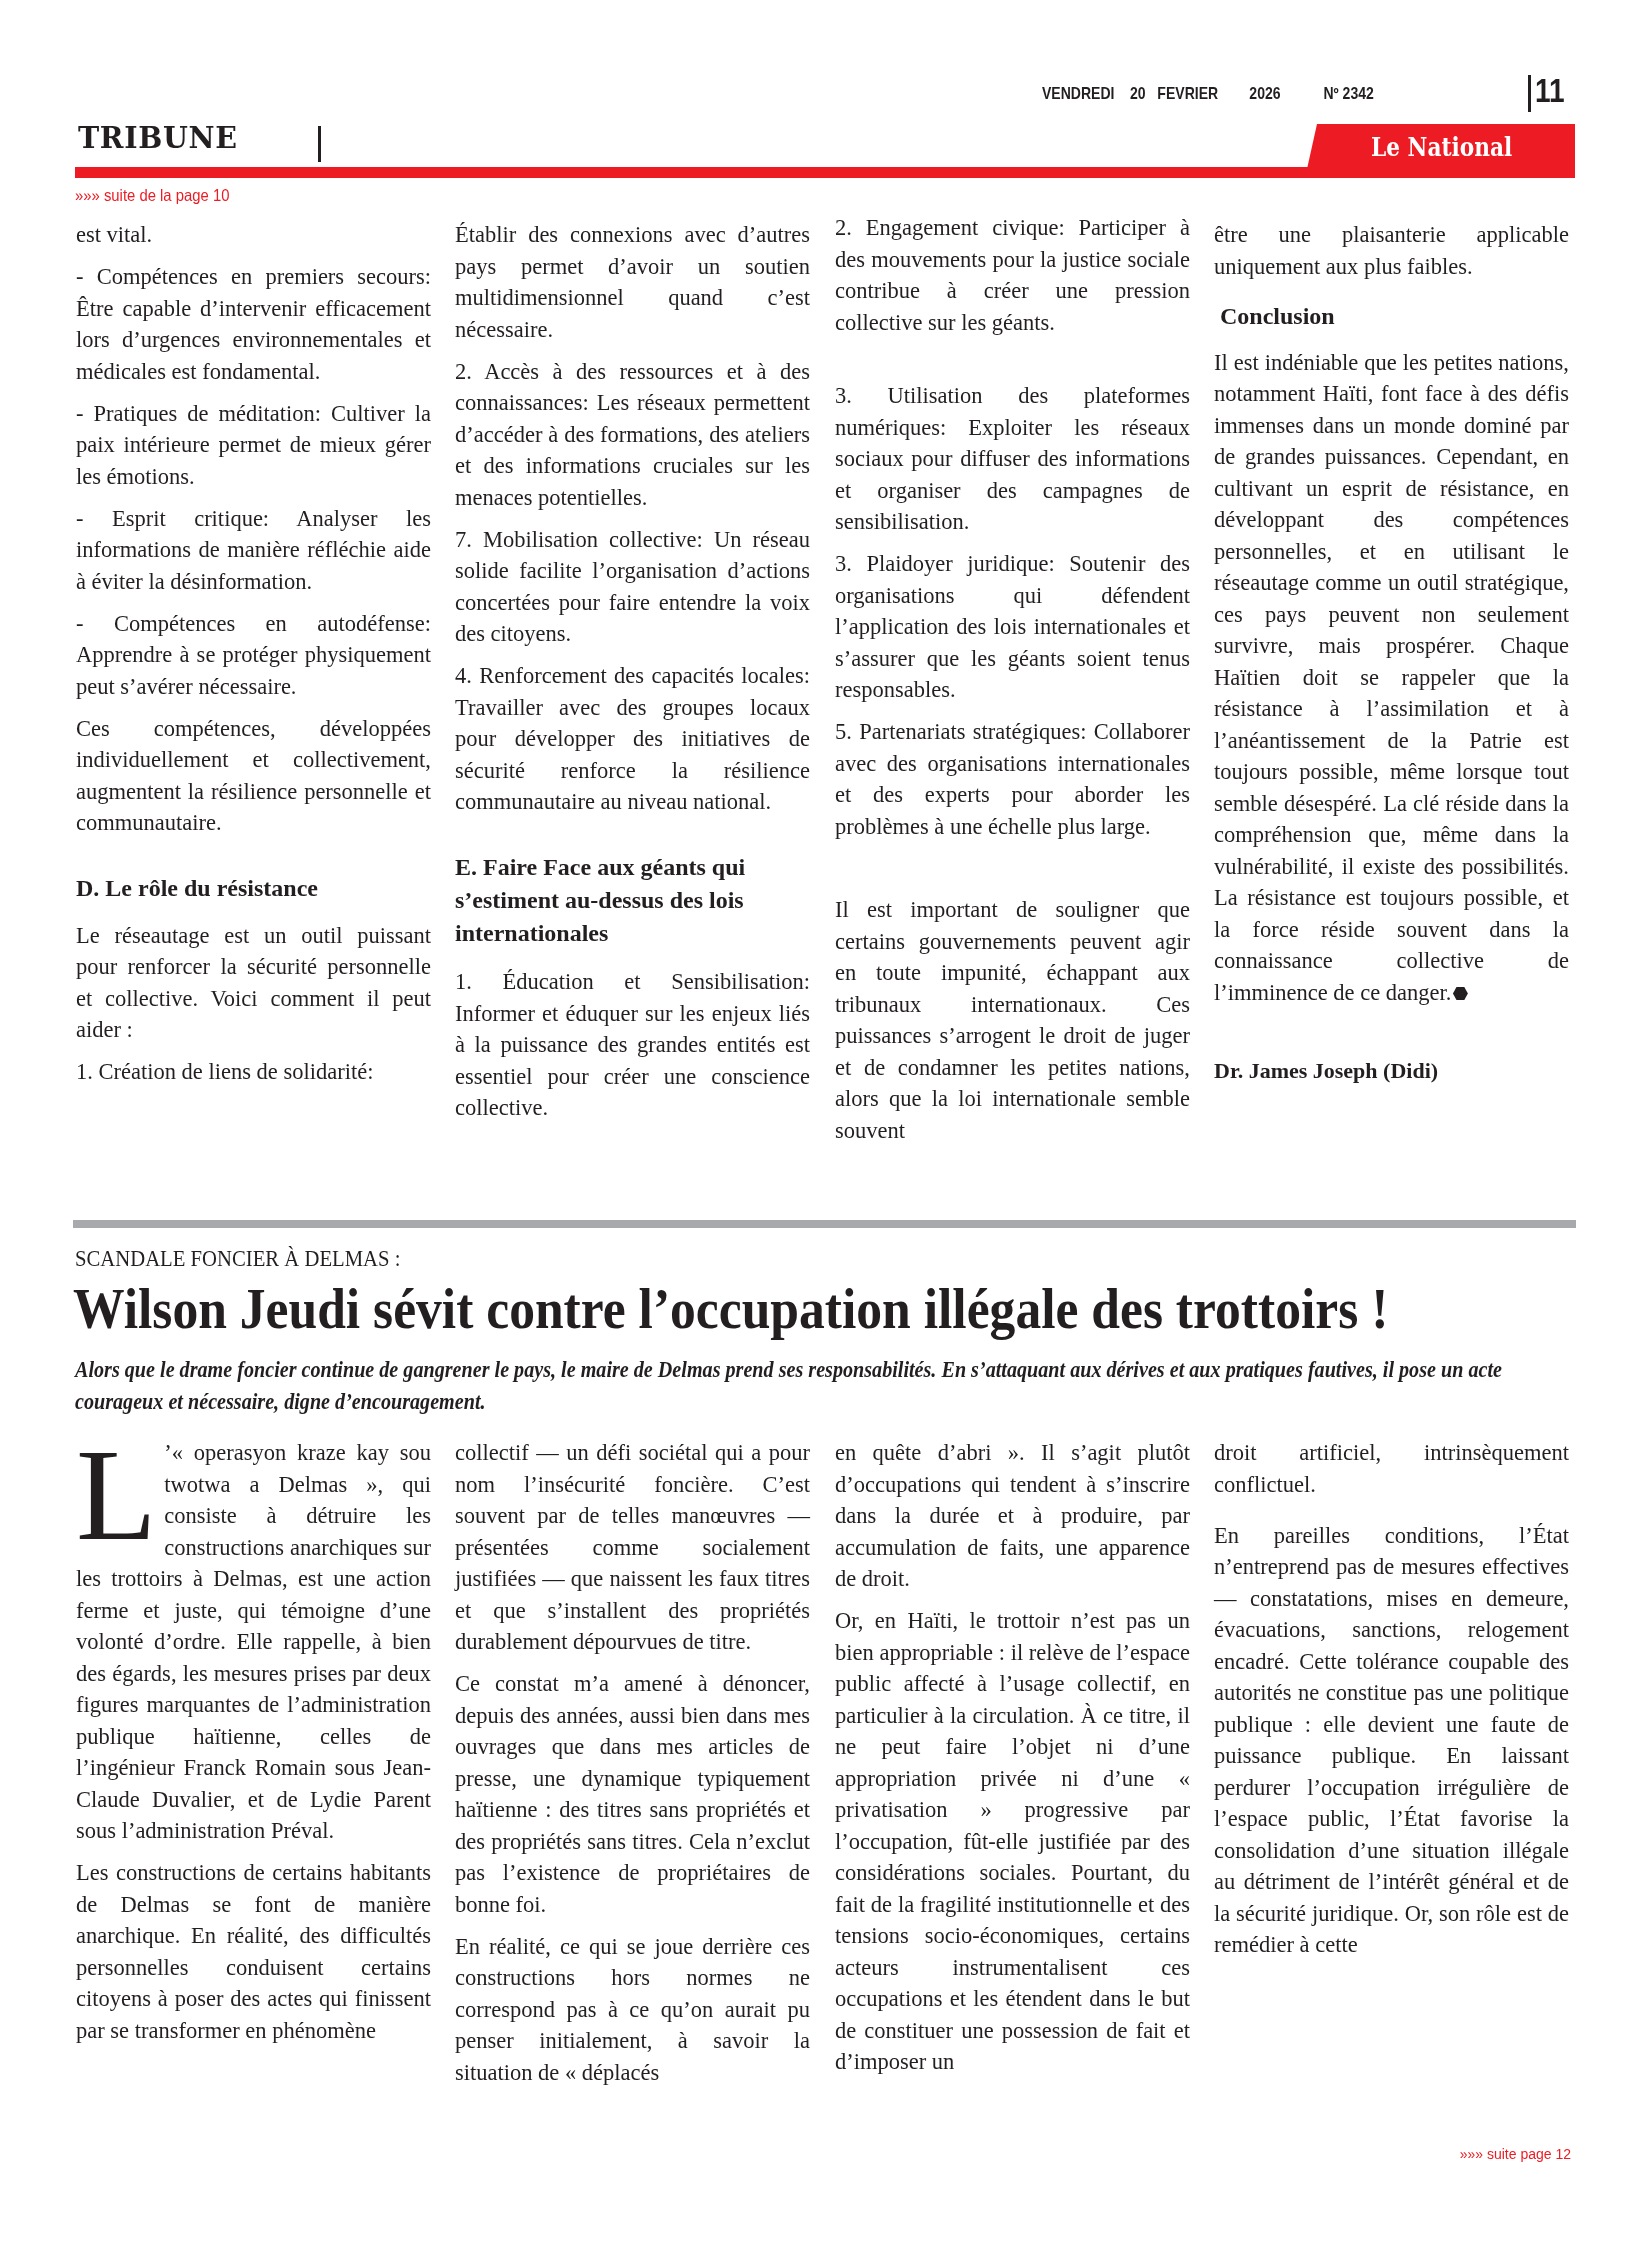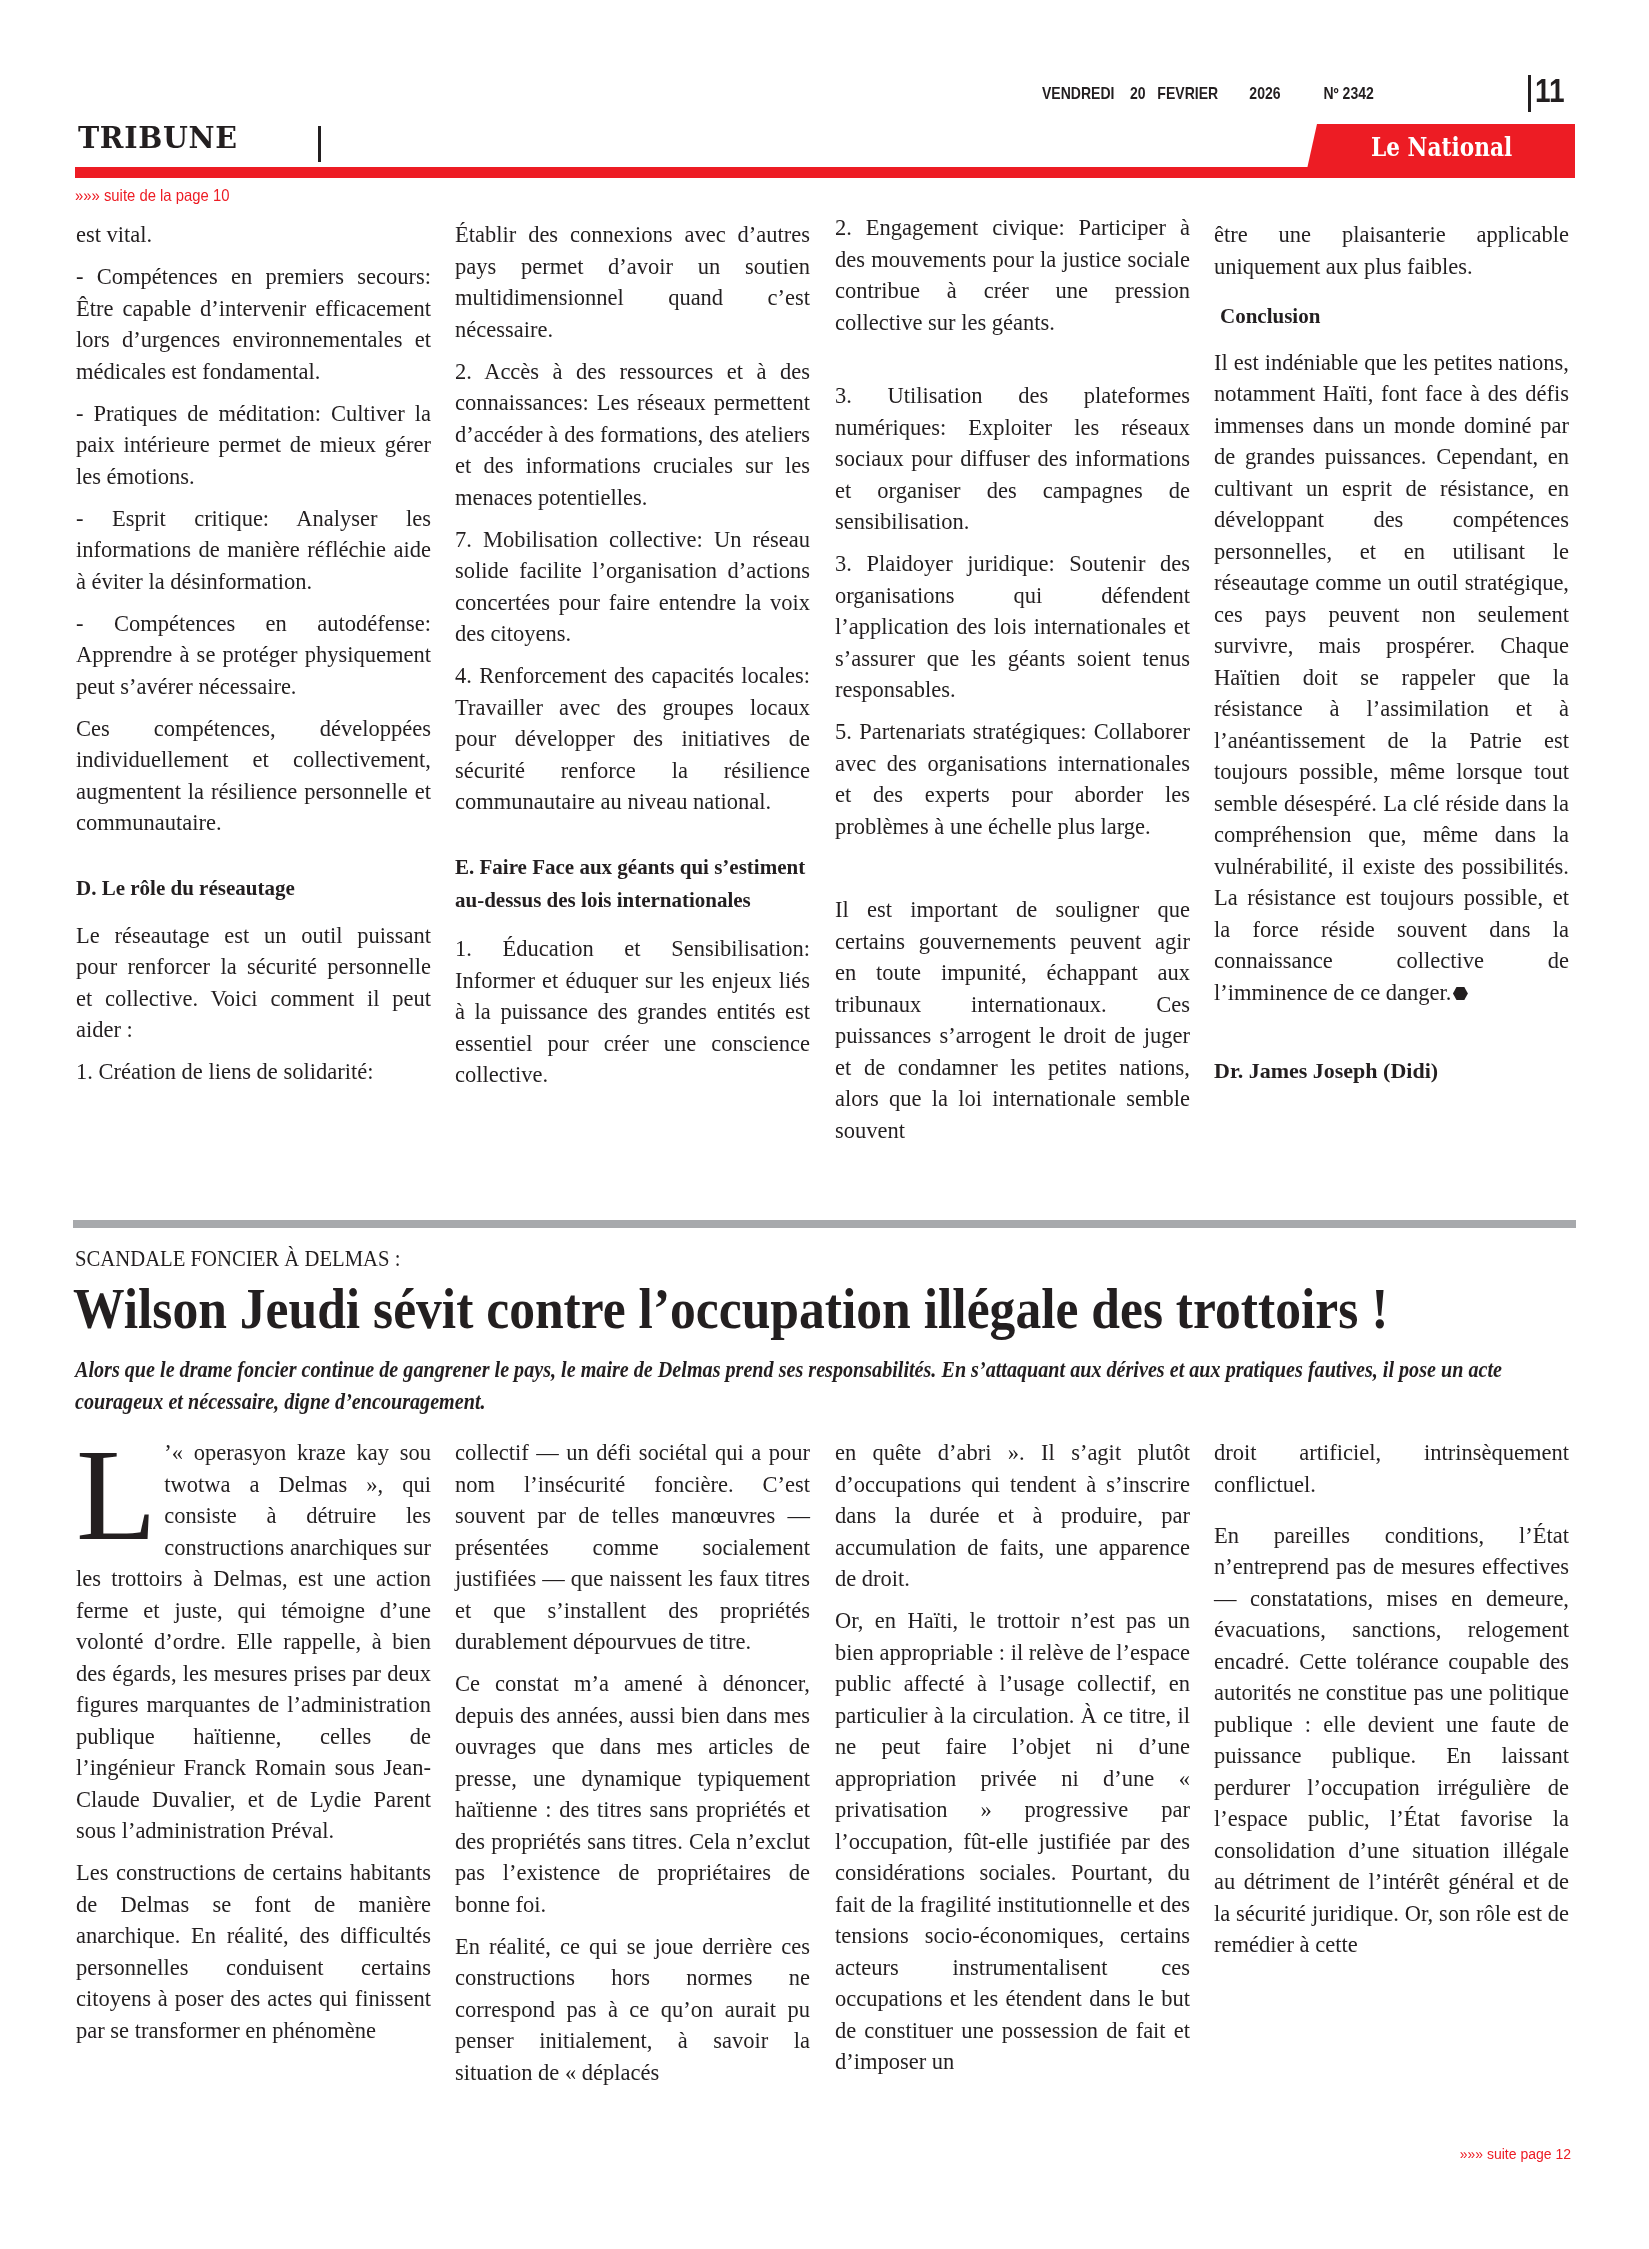--- a/index.html
+++ b/index.html
@@ -13,21 +13,21 @@
   .section-title { position: absolute; top: 120px; left: 78px; font-family: "DejaVu Serif", serif; font-weight: bold; font-size: 30px; color: #231f20; letter-spacing: 0.7px; transform: scaleX(0.95); transform-origin: left; }
   .section-bar { position: absolute; top: 126px; left: 151px; width: 3px; height: 36px; background: #231f20; }
   .red-rule { position: absolute; top: 167px; left: 75px; width: 1500px; height: 11.2px; background: #ed1c24; }
   .brand { position: absolute; top: 124px; left: 1305px; width: 270px; height: 54px; background: #ed1c24; clip-path: polygon(12px 0, 100% 0, 100% 100%, 0 100%); }
   .brand-text { position: absolute; top: 132px; left: 1371px; font-family: "DejaVu Serif", serif; font-weight: bold; font-size: 25.5px; color: #ffffff; transform: scaleX(0.85); transform-origin: left; white-space: nowrap; }
   .cont-from { position: absolute; top: 186px; left: 75px; font-family: "Liberation Sans", sans-serif; font-size: 16.5px; color: #ed1c24; transform: scaleX(0.9); transform-origin: left; white-space: nowrap; }
 
   
   .col { position: absolute; width: 355px; font-family: "Liberation Serif", serif; font-size: 22.5px; line-height: 31.5px; color: #231f20; text-align: justify; }
   .col p { margin: 0 0 10.5px 0; }
-  .col h2 { margin: 0; font-family: "Liberation Serif", serif; font-weight: bold; font-size: 21px; line-height: 33px; color: #231f20; text-align: left; }
+  .col h2 { margin: 0; font-family: "Liberation Serif", serif; font-weight: bold; font-size: 24px; line-height: 33px; color: #231f20; text-align: left; }
   .c1 { left: 76px; }
   .c2 { left: 455px; }
   .c3 { left: 835px; }
   .c4 { left: 1214px; }
   .gap-l { height: 22.5px; }
 
   .byline { font-weight: bold; font-size: 22px; }
   .end-mark { display: inline-block; width: 15px; height: 13.5px; background: #231f20; clip-path: polygon(25% 0, 75% 0, 100% 50%, 75% 100%, 25% 100%, 0 50%); vertical-align: -0.7px; margin-left: 1.5px; }
 
   .grey-rule { position: absolute; top: 1220px; left: 73px; width: 1503px; height: 8.2px; background: #a7a9ac; }
@@ -64,21 +64,21 @@
 <div class="cont-from">»»» suite de la page   10</div>
 
 <div class="col c1" style="top:219px">
   <p>est vital.</p>
   <p>- Compétences en premiers secours: Être capable d’intervenir efficacement lors d’urgences environnementales et médicales est fondamental.</p>
   <p>- Pratiques de méditation: Cultiver la paix intérieure permet de mieux gérer les émotions.</p>
   <p>- Esprit critique: Analyser les informations de manière réfléchie aide à éviter la désinformation.</p>
   <p>- Compétences en autodéfense: Apprendre à se protéger physiquement peut s’avérer nécessaire.</p>
   <p>Ces compétences, développées individuellement et collectivement, augmentent la résilience personnelle et communautaire.</p>
   <div class="gap-l"></div>
-  <h2 style="margin-bottom:15px">D. Le rôle du réseautage</h2>
+  <h2 style="margin-bottom:15px">D. Le rôle du résistance</h2>
   <p>Le réseautage est un outil puissant pour renforcer la sécurité personnelle et collective. Voici comment il peut aider :</p>
   <p>1. Création de liens de solidarité:</p>
 </div>
 
 <div class="col c2" style="top:219px">
   <p>Établir des connexions avec d’autres pays permet d’avoir un soutien multidimensionnel quand c’est nécessaire.</p>
   <p>2. Accès à des ressources et à des connaissances: Les réseaux permettent d’accéder à des formations, des ateliers et des informations cruciales sur les menaces potentielles.</p>
   <p>7. Mobilisation collective: Un réseau solide facilite l’organisation d’actions concertées pour faire entendre la voix des citoyens.</p>
   <p>4. Renforcement des capacités locales: Travailler avec des groupes locaux pour développer des initiatives de sécurité renforce la résilience communautaire au niveau national.</p>
   <div class="gap-l"></div>

